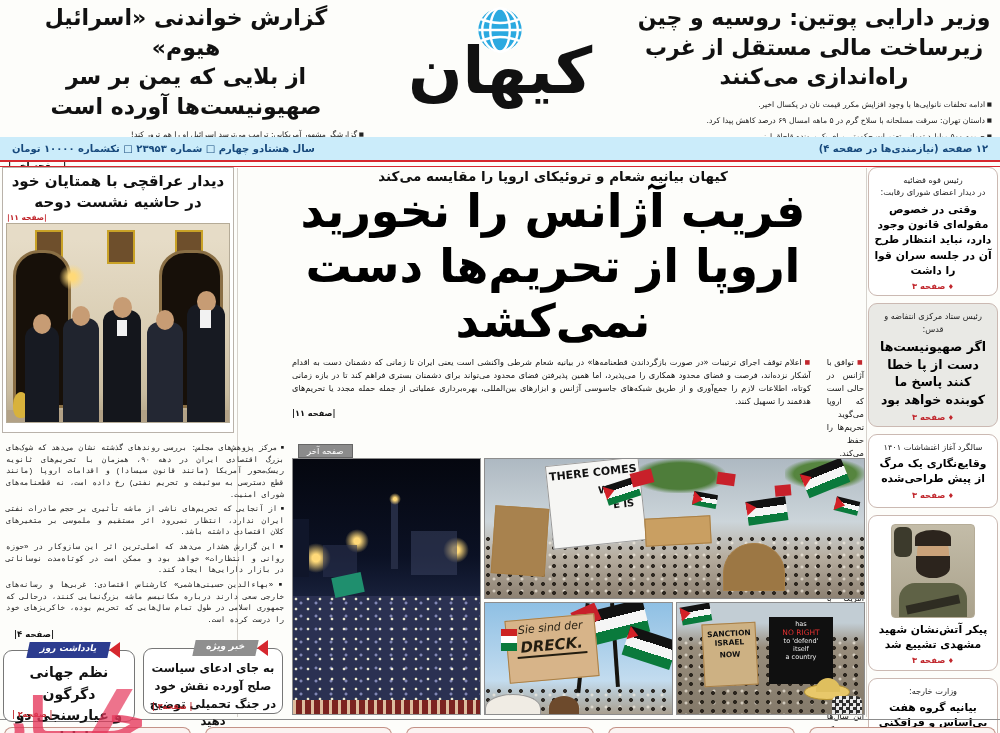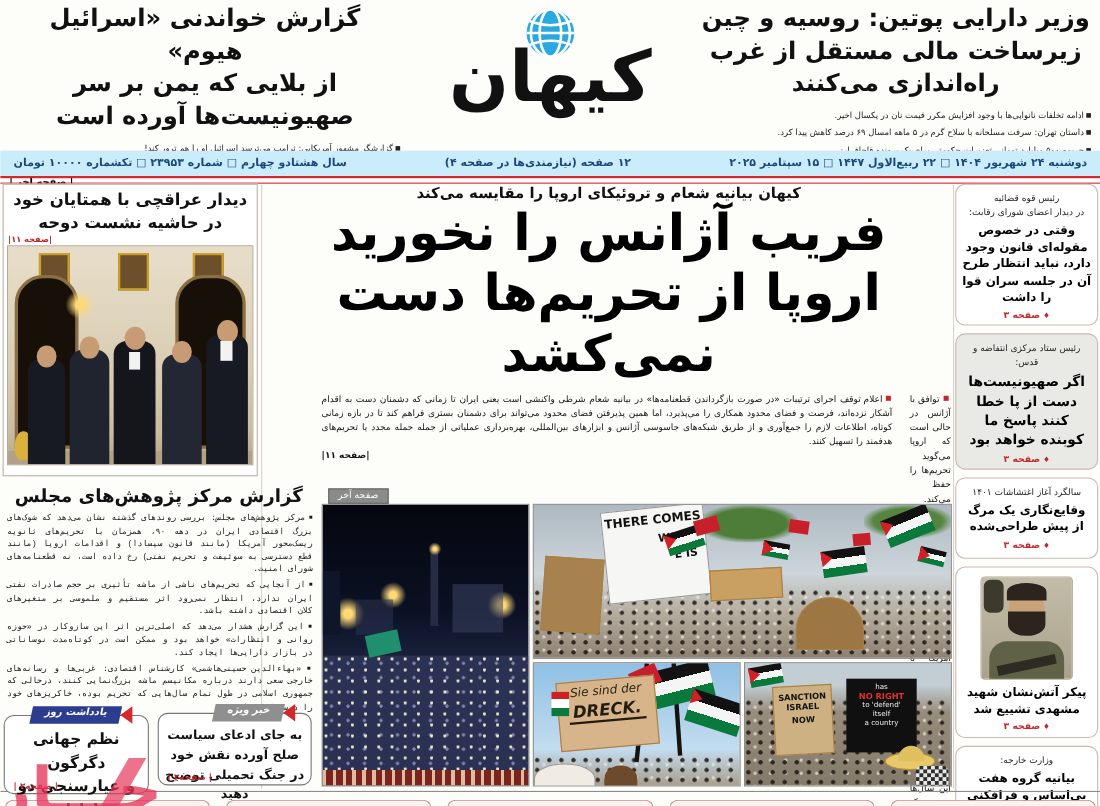--- a/index.html
+++ b/index.html
@@ -172,21 +172,20 @@
         <div class="bcol">
           <div class="brief">گزارشگر مشهور آمریکایی: ترامپ می‌ترسد اسرائیل او را هم ترور کند!</div>
           <div class="brief">حمله آمریکا به دومین قایق ونزوئلایی همزمان با فرود «اف-۳۵»ها در پورتوریکو.</div>
           <div class="pages-ref">| صفحه آخر |</div>
         </div>
       </div>
     </div>
   </div>
 
   <div class="datebar">
-    <span>دوشنبه ۲۴ شهریور ۱۴۰۴ □ ۲۲ ربیع‌الاول ۱۴۴۷ □ ۱۵ سپتامبر ۲۰۲۵</span>
     <span>۱۲ صفحه (نیازمندی‌ها در صفحه ۴)</span>
     <span>سال هشتادو چهارم □ شماره ۲۳۹۵۳ □ تکشماره ۱۰۰۰۰ تومان</span>
   </div>
   <div class="redline"></div>
 
   <div class="vrule" style="left:237px"></div>
   <div class="vrule" style="left:866px"></div>
 
   <div class="rcol">
 
@@ -303,21 +302,21 @@
 
       <div class="ph ph-sanction">
         <div class="speckle" style="height:78px"></div>
         <div class="cardboard" style="left:26px;top:20px;width:52px;height:56px;transform:rotate(-3deg);background:#cdb183;padding-top:5px">
           <div class="signtxt" style="font-size:7.5px;font-weight:bold">SANCTION</div>
           <div class="signtxt" style="font-size:7.5px;font-weight:bold">ISRAEL</div>
           <div class="signtxt" style="font-size:7.5px;font-weight:bold;margin-top:3px">NOW</div>
         </div>
         <div style="position:absolute;left:92px;top:14px;width:64px;height:64px;background:#101010;padding-top:3px;text-align:center">
           <div class="signtxt" style="font-size:6.5px;color:#eee">has</div>
-          <div class="signtxt" style="font-size:7.5px;font-weight:bold;color:#e03030">NO RIGHT</div>
+          <div class="signtxt" style="font-size:7.5px;font-weight:normal;color:#e03030">NO RIGHT</div>
           <div class="signtxt" style="font-size:6.5px;color:#eee">to 'defend'</div>
           <div class="signtxt" style="font-size:6.5px;color:#eee">itself</div>
           <div class="signtxt" style="font-size:6.5px;color:#eee">a country</div>
         </div>
         <div class="pal" style="left:4px;top:2px;width:30px;height:18px;transform:rotate(-10deg)"></div>
         <div style="position:absolute;right:14px;bottom:14px;width:44px;height:14px;border-radius:50%;background:#e8c86a;border:1px solid #b59334"></div>
         <div style="position:absolute;right:24px;bottom:22px;width:24px;height:14px;border-radius:12px 12px 0 0;background:#dfbf5e"></div>
         <div style="position:absolute;right:2px;bottom:-8px;width:30px;height:26px;border-radius:6px;
              background:repeating-conic-gradient(#2e2e2e 0 25%,#e8e8e8 0 50%);background-size:7px 7px"></div>
       </div>
@@ -351,21 +350,20 @@
         <div class="fig" style="left:140px;width:36px;height:100px;background:#232733"></div>
         <div class="fhead" style="left:149px;bottom:92px;width:18px;height:20px"></div>
         <div class="fig" style="left:180px;width:38px;height:118px;background:#171a22"></div>
         <div class="fhead" style="left:190px;bottom:110px;width:19px;height:21px"></div>
         <div class="fshirt" style="left:193px;bottom:94px;width:11px;height:18px"></div>
       </div>
     </div>
 
     <div class="majles">
       <div class="hl">
-        <div>گزارش مرکز پژوهش‌های مجلس</div>
       </div>
       <div class="mbullets">
         <div class="mb">مرکز پژوهش‌های مجلس: بررسی روندهای گذشته نشان می‌دهد که شوک‌های بزرگ اقتصادی ایران در دهه ۹۰، همزمان با تحریم‌های ثانویه ریسک‌محور آمریکا (مانند قانون سیسادا) و اقدامات اروپا (مانند قطع دسترسی به سوئیفت و تحریم نفتی) رخ داده است، نه قطعنامه‌های شورای امنیت.</div>
         <div class="mb">از آنجایی که تحریم‌های ناشی از ماشه تأثیری بر حجم صادرات نفتی ایران ندارد، انتظار نمی‌رود اثر مستقیم و ملموسی بر متغیرهای کلان اقتصادی داشته باشد.</div>
         <div class="mb">این گزارش هشدار می‌دهد که اصلی‌ترین اثر این سازوکار در «حوزه روانی و انتظارات» خواهد بود و ممکن است در کوتاه‌مدت نوساناتی در بازار دارایی‌ها ایجاد کند.</div>
         <div class="mb">«بهاءالدین حسینی‌هاشمی» کارشناس اقتصادی: غربی‌ها و رسانه‌های خارجی سعی دارند درباره مکانیسم ماشه بزرگ‌نمایی کنند، درحالی که جمهوری اسلامی در طول تمام سال‌هایی که تحریم بوده، خاکریزهای خود را درست کرده است.</div>
         <div class="mref">|صفحه ۴|</div>
       </div>
     </div>
 

